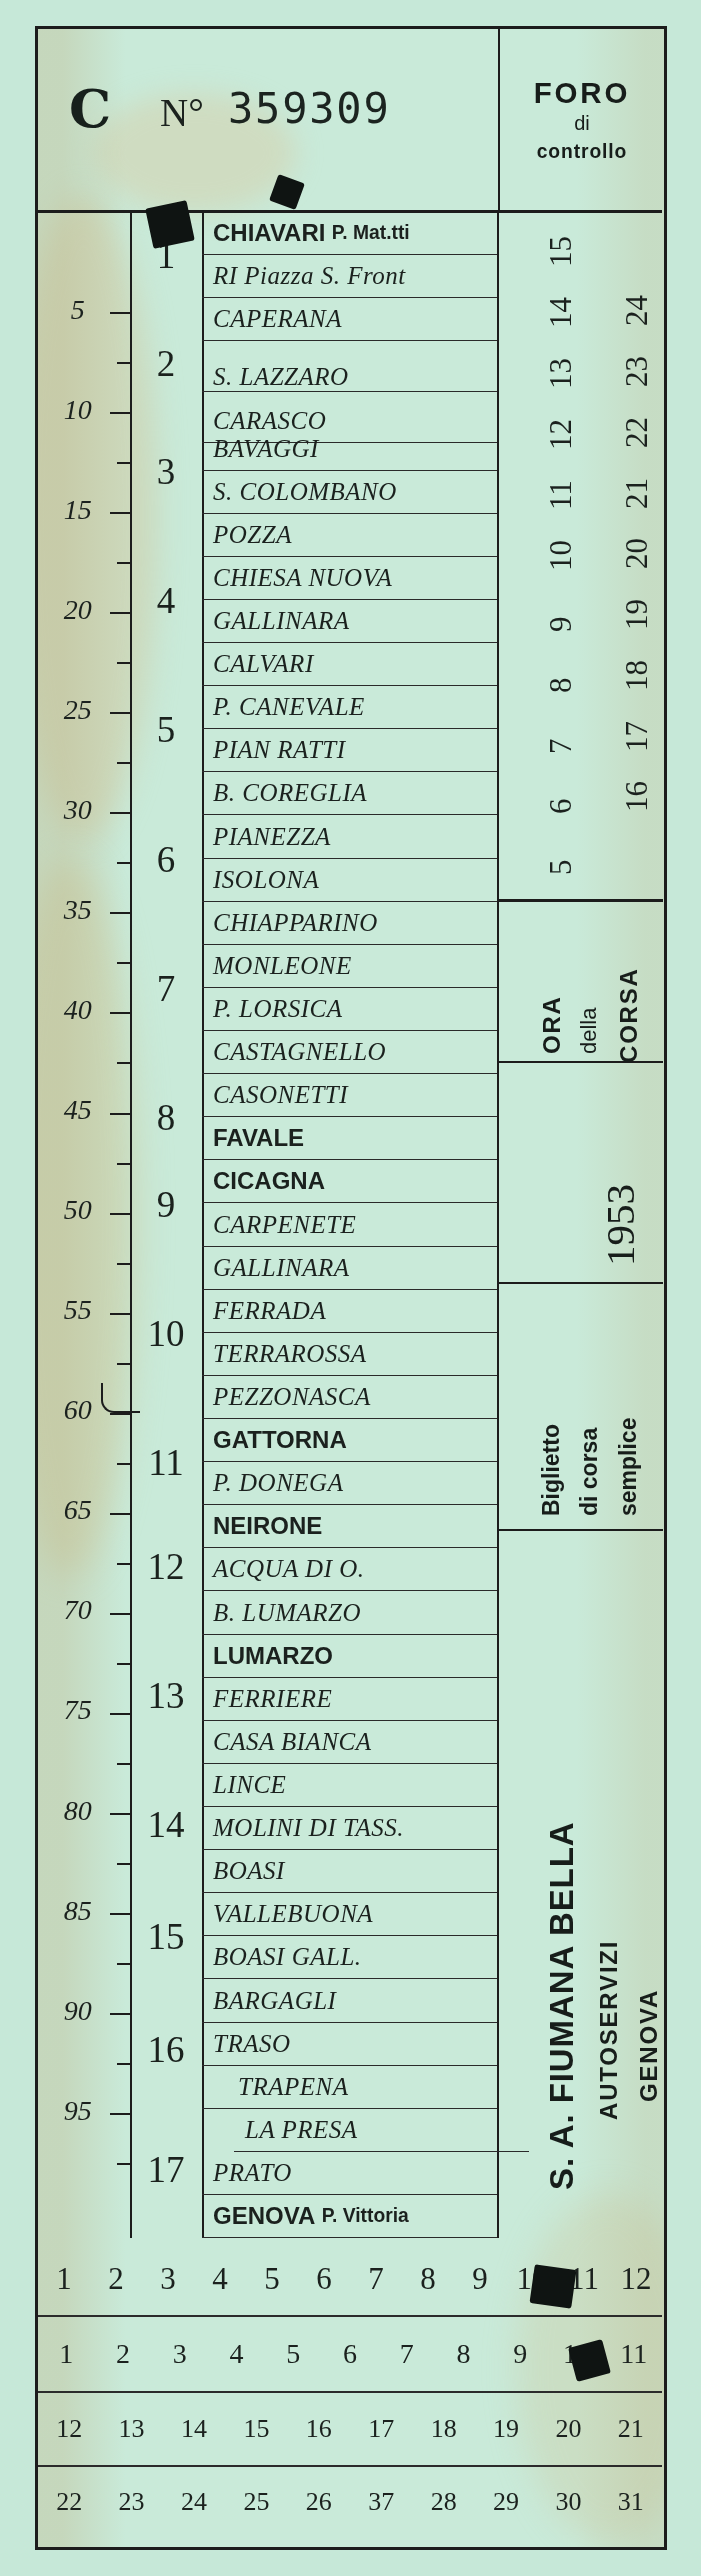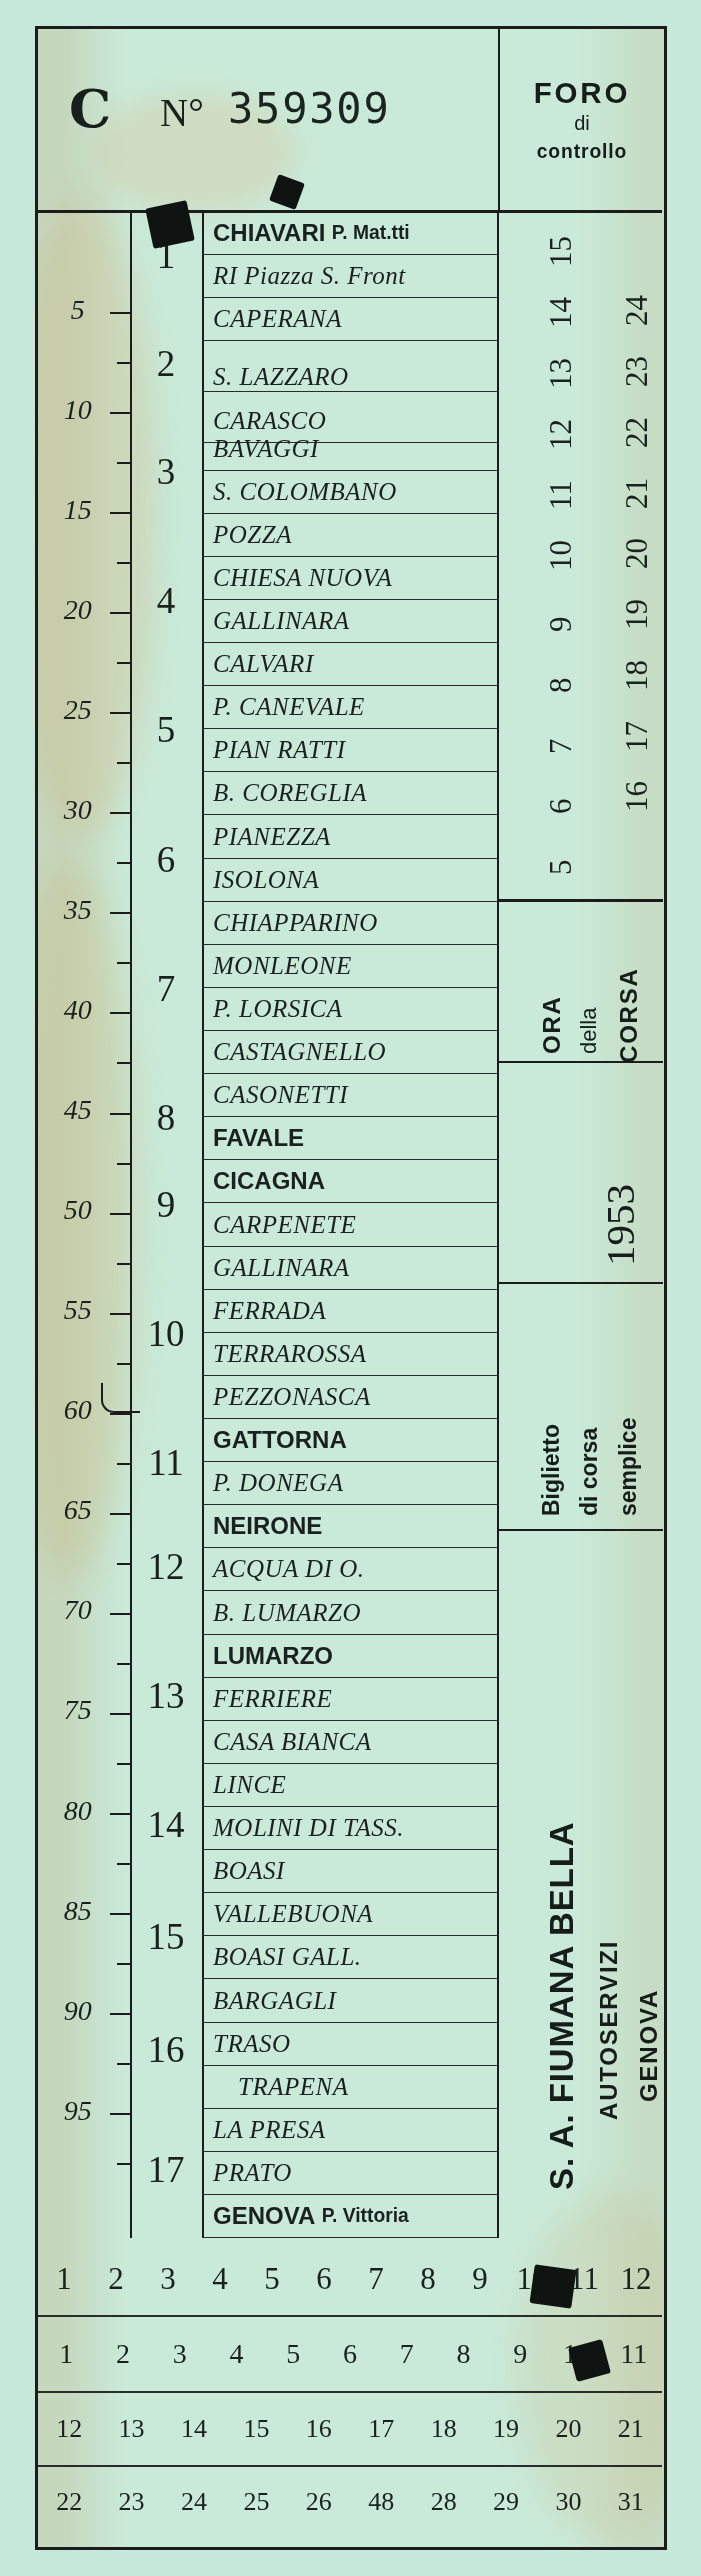--- a/index.html
+++ b/index.html
@@ -341,21 +341,21 @@
         </div>
         <div class="st" style="top: 1768px; height: 43px;">
           <span>BARGAGLI</span>
         </div>
         <div class="st" style="top: 1811px; height: 43px;">
           <span>TRASO</span>
         </div>
         <div class="st" style="top: 1854px; height: 43px; padding-left: 36px;">
           <span>TRAPENA</span>
         </div>
-        <div class="st" style="top: 1897px; height: 43px;">
+        <div class="st" style="top: 1897px; height: 43px; margin-left: 32px;">
           <span>LA PRESA</span>
         </div>
         <div class="st" style="top: 1940px; height: 43px;">
           <span>PRATO</span>
         </div>
         <div class="st bold" style="top: 1983px; height: 43px;">
           <span>GENOVA</span>
           <span class="sub">P. Vittoria</span>
         </div>
       </div>
@@ -450,21 +450,21 @@
         <div class="dnum" style="flex: 1 1 0px; font-size: 26px;">20</div>
         <div class="dnum" style="flex: 1 1 0px; font-size: 26px;">21</div>
       </div>
       <div class="dsep" style="top: 227px;"></div>
       <div class="drow" style="top: 228px; height: 72px;">
         <div class="dnum" style="flex: 1 1 0px; font-size: 26px;">22</div>
         <div class="dnum" style="flex: 1 1 0px; font-size: 26px;">23</div>
         <div class="dnum" style="flex: 1 1 0px; font-size: 26px;">24</div>
         <div class="dnum" style="flex: 1 1 0px; font-size: 26px;">25</div>
         <div class="dnum" style="flex: 1 1 0px; font-size: 26px;">26</div>
-        <div class="dnum" style="flex: 1 1 0px; font-size: 26px;">48</div>
+        <div class="dnum" style="flex: 1 1 0px; font-size: 26px;">37</div>
         <div class="dnum" style="flex: 1 1 0px; font-size: 26px;">28</div>
         <div class="dnum" style="flex: 1 1 0px; font-size: 26px;">29</div>
         <div class="dnum" style="flex: 1 1 0px; font-size: 26px;">30</div>
         <div class="dnum" style="flex: 1 1 0px; font-size: 26px;">31</div>
       </div>
     </div>
 
   <div class="punch" id="punch1"></div>
   <div class="punch" id="punch2"></div>
   <div class="punch" id="punch3"></div>

